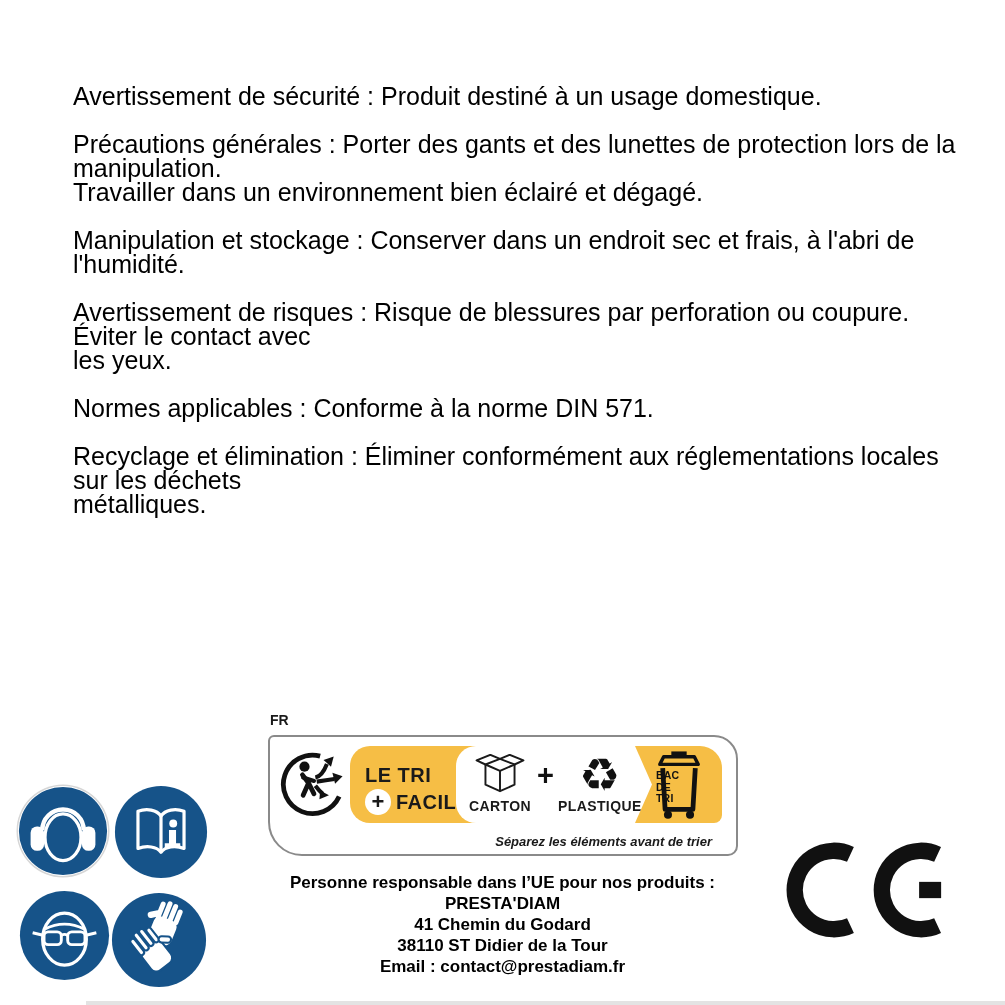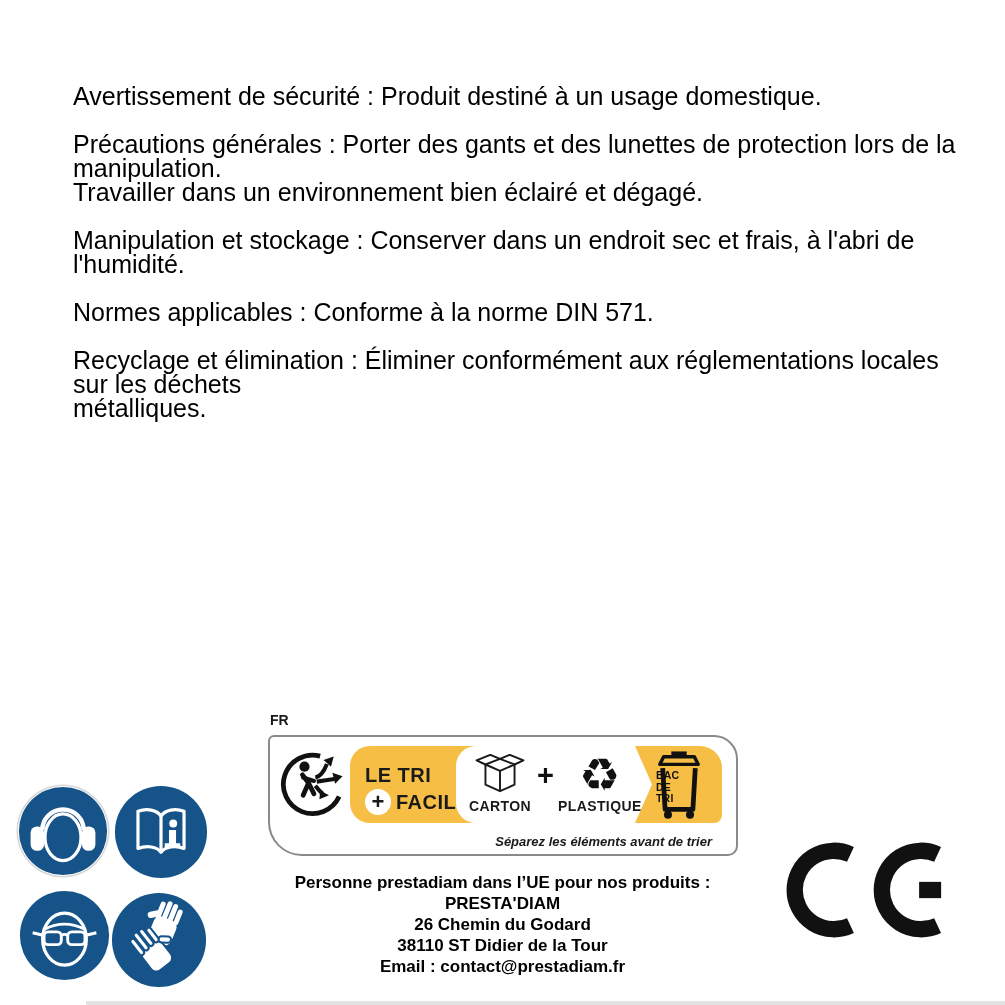--- a/index.html
+++ b/index.html
@@ -78,20 +78,22 @@
 <body>
 
 <div class="page">
 
 
   <div class="content">
     <p class="para">Avertissement de sécurité : Produit destiné à un usage domestique.</p>
     <p class="para">Précautions générales : Porter des gants et des lunettes de protection lors de la manipulation.
 Travailler dans un environnement bien éclairé et dégagé.</p>
     <p class="para">Manipulation et stockage : Conserver dans un endroit sec et frais, à l'abri de l'humidité.</p>
+    <p class="para">Avertissement de risques : Risque de blessures par perforation ou coupure. Éviter le contact avec
+les yeux.</p>
     <p class="para">Normes applicables : Conforme à la norme DIN 571.</p>
     <p class="para">Recyclage et élimination : Éliminer conformément aux réglementations locales sur les déchets
 métalliques.</p>
   </div>
 
   <div class="ppe ppe-ear ring">
     <svg viewBox="0 0 100 100">
       <circle cx="50" cy="50" r="49" fill="#165389"></circle>
       <path d="M27 49 A23 23 0 0 1 73 49" fill="none" stroke="#fff" stroke-width="5"></path>
       <ellipse cx="50" cy="57" rx="20" ry="26" fill="none" stroke="#fff" stroke-width="3.6"></ellipse>
@@ -214,23 +216,23 @@
         <div class="bin-text">BAC
 DE
 TRI</div>
       </div>
     </div>
 
     <div class="tagline">Séparez les éléments avant de trier</div>
   </div>
 
   <div class="address">
-    <div>Personne prestadiam dans l’UE pour nos produits :</div>
+    <div>Personne responsable dans l’UE pour nos produits :</div>
     <div>PRESTA'DIAM</div>
-    <div>26 Chemin du Godard</div>
+    <div>41 Chemin du Godard</div>
     <div>38110 ST Didier de la Tour</div>
     <div>Email : contact@prestadiam.fr</div>
   </div>
 
   <div class="ce">
     <svg viewBox="0 0 165 100">
       <g fill="none" stroke="#111" stroke-width="17">
         <path d="M67.3 12.8 A41 41 0 1 0 67.3 87.2"></path>
         <path d="M158.3 12.8 A41 41 0 1 0 158.3 87.2"></path>
         <path d="M139 50 H162"></path>

